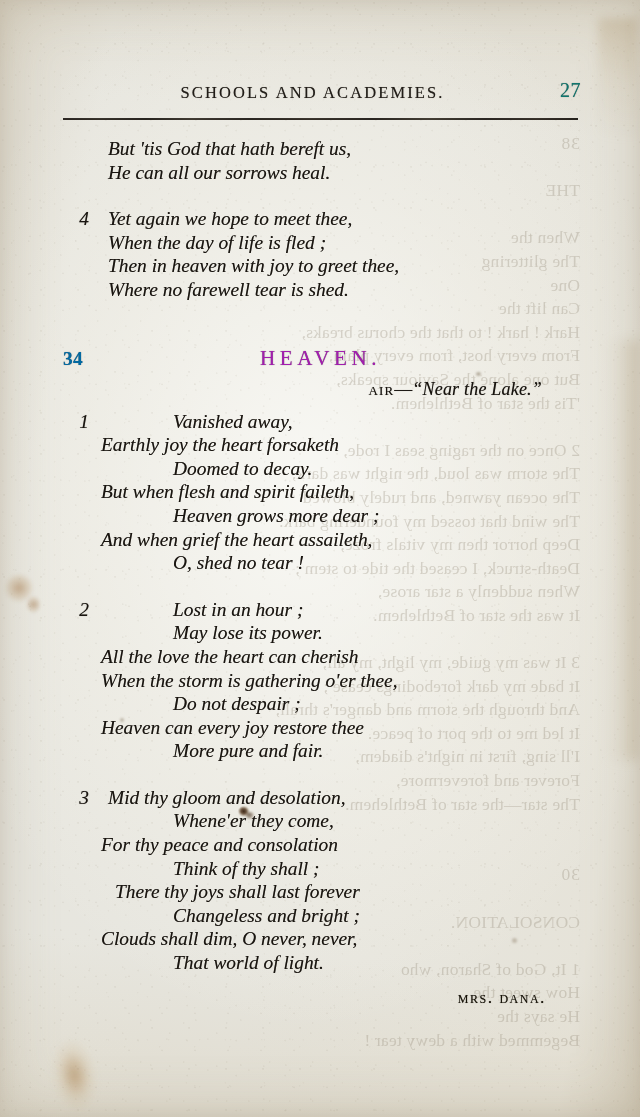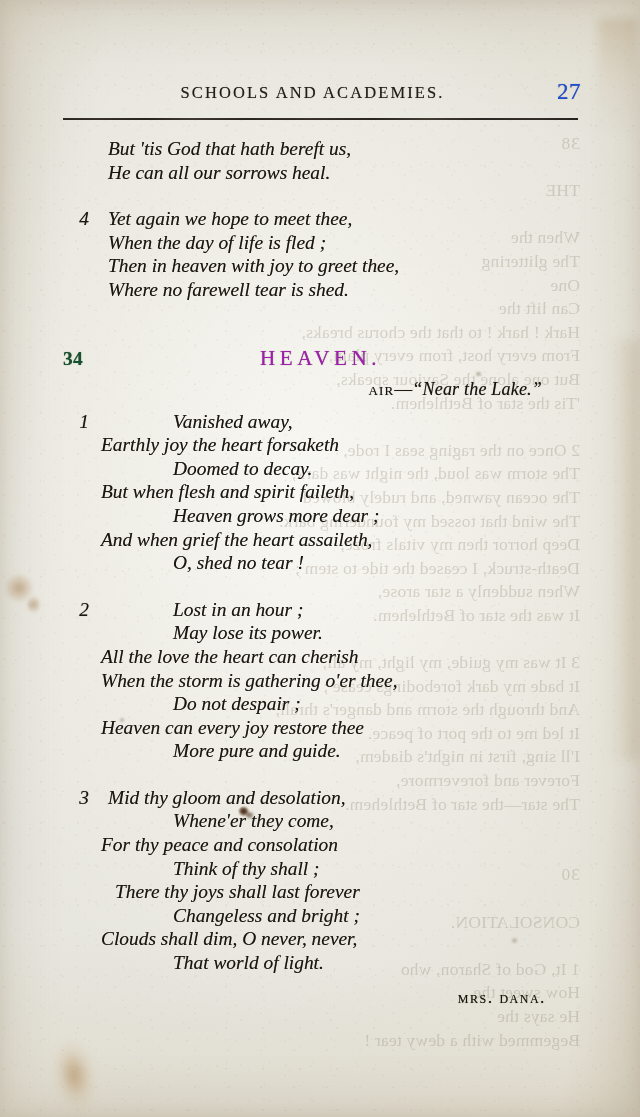--- a/index.html
+++ b/index.html
@@ -106,23 +106,23 @@
     letter-spacing: 2.1px;
     font-variant: small-caps;
     text-transform: uppercase;
     color: #211d18;
     text-shadow: 0 0 0.7px rgba(30,26,20,0.5);
   }
   #head-folio {
     position: absolute;
     right: -3px;
     top: -4px;
-    font-size: 23px;
+    font-size: 20px;
     letter-spacing: 0.5px;
-    color: #1d4ed8;
+    color: #0f766e;
     text-shadow: 0 0 0.8px rgba(25,21,16,0.55);
   }
 
   
   #head-rule {
     position: absolute;
     top: 118px;
     left: 63px;
     width: 515px;
     height: 3px;
@@ -184,21 +184,21 @@
     height: 30px;
     margin-top: 2px;
   }
   .hymn-num {
     position: absolute;
     left: 0;
     top: 2px;
     font-size: 19.4px;
     font-weight: bold;
     letter-spacing: 0.4px;
-    color: #14532d;
+    color: #0369a1;
     text-shadow: 0 0 0.8px rgba(20,16,9,0.55);
   }
   .hymn-title {
     position: absolute;
     left: 0; right: 0;
     top: 0;
     text-align: center;
     font-size: 21px;
     letter-spacing: 4.6px;
     text-transform: uppercase;
@@ -403,21 +403,21 @@
       </div>
       <div class="gap-stanza"></div>
       <div class="stanza">
         <div class="line i-long"><span class="vnum">2</span></div>
         <div class="line i-short"><span>Lost in an hour ;</span></div>
         <div class="line i-short"><span>May lose its power.</span></div>
         <div class="line i-mid"><span>All the love the heart can cherish</span></div>
         <div class="line i-mid"><span>When the storm is gathering o'er thee,</span></div>
         <div class="line i-short"><span>Do not despair ;</span></div>
         <div class="line i-mid"><span>Heaven can every joy restore thee</span></div>
-        <div class="line i-short"><span>More pure and guide.</span></div>
+        <div class="line i-short"><span>More pure and fair.</span></div>
       </div>
       <div class="gap-stanza"></div>
       <div class="stanza">
         <div class="line i-long"><span class="vnum">3</span><span>Mid thy gloom and desolation,</span></div>
         <div class="line i-short"><span>Whene'er they come,</span></div>
         <div class="line i-mid"><span>For thy peace  and consolation</span></div>
         <div class="line i-short"><span>Think of thy shall ;</span></div>
         <div class="line i-mid2"><span>There thy joys shall last forever</span></div>
         <div class="line i-short"><span>Changeless and bright ;</span></div>
         <div class="line i-mid"><span>Clouds shall dim, O never, never,</span></div>

